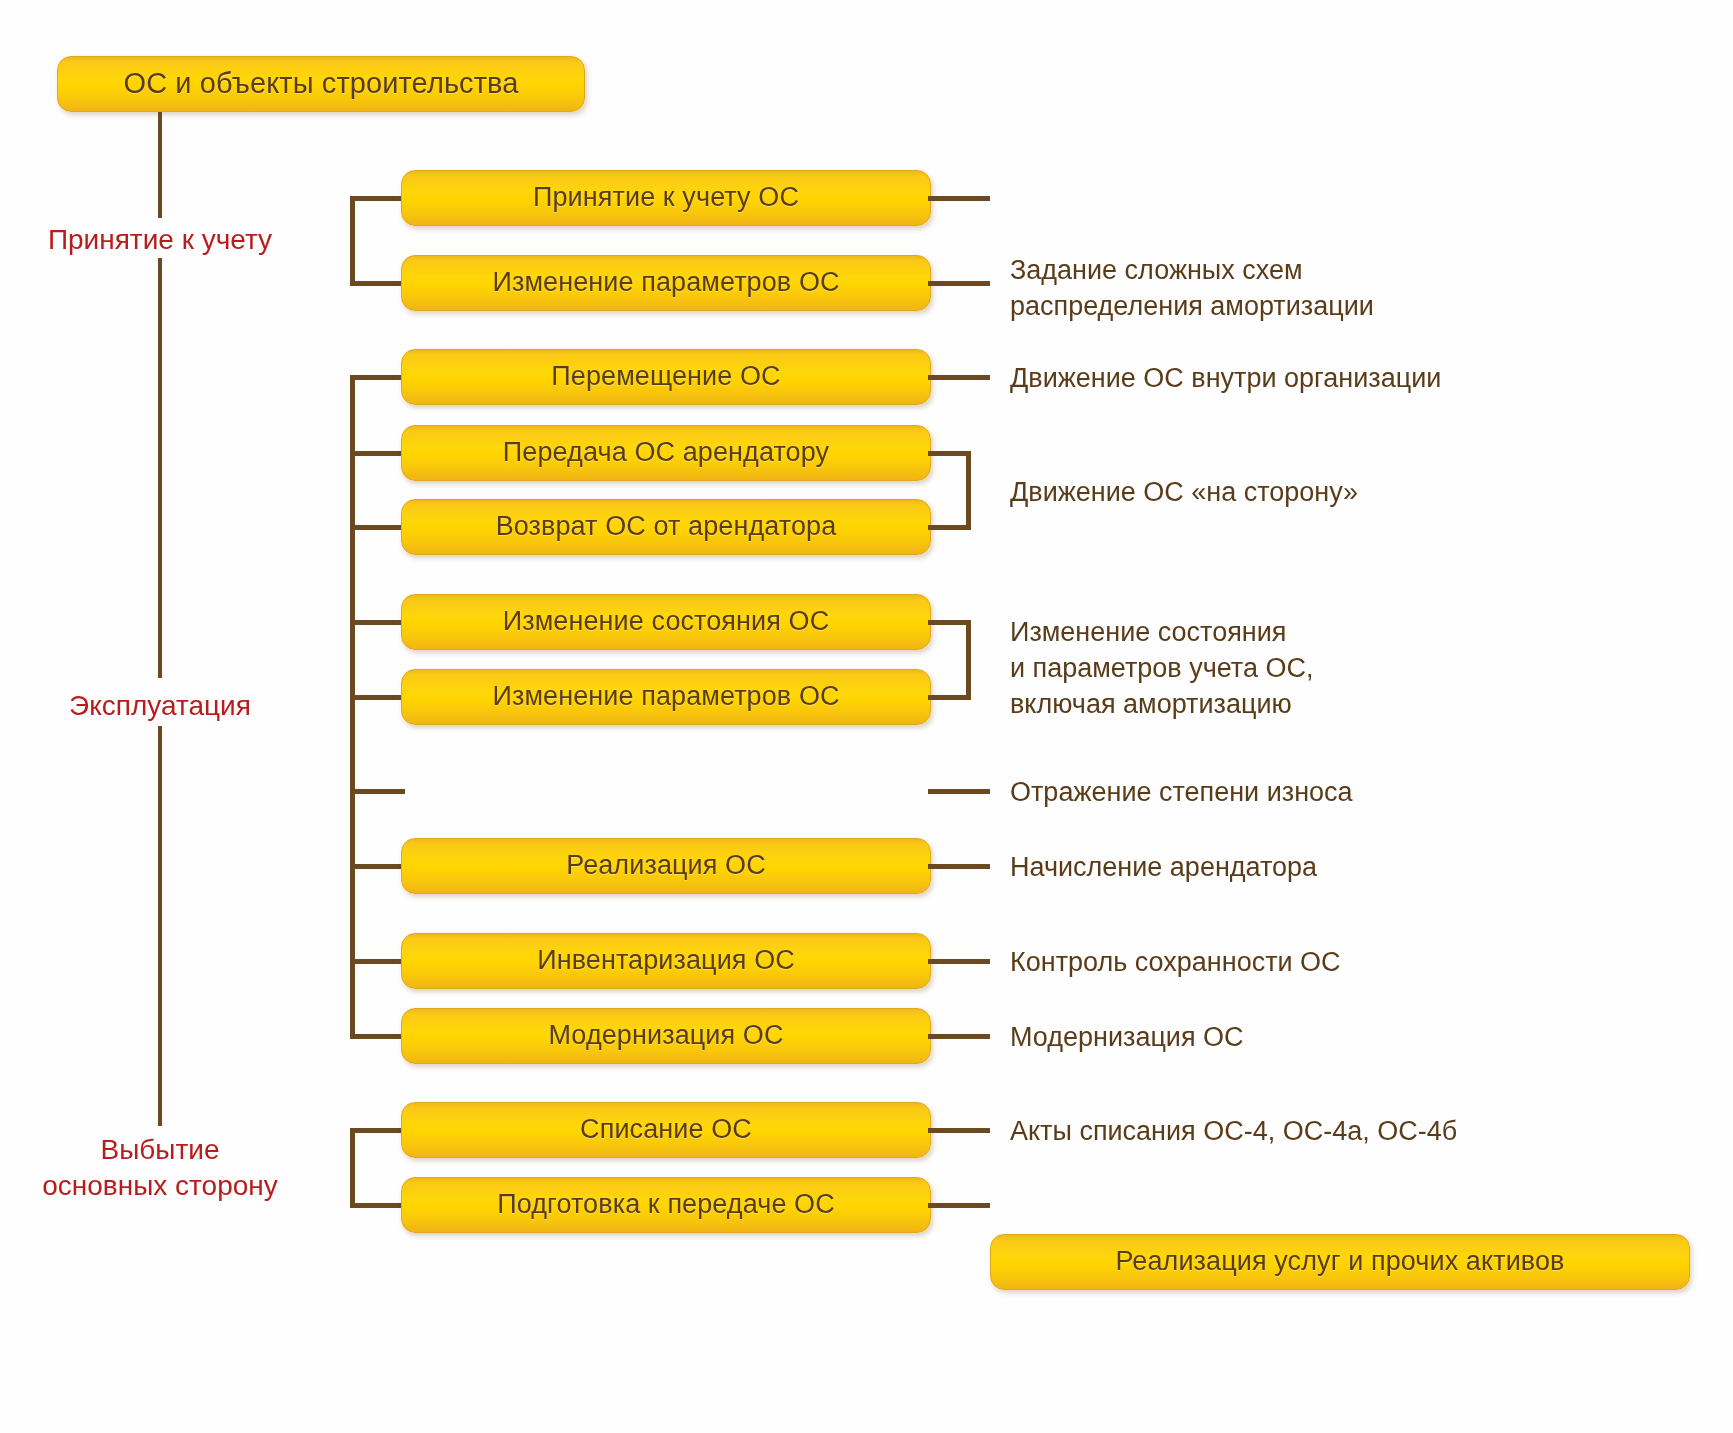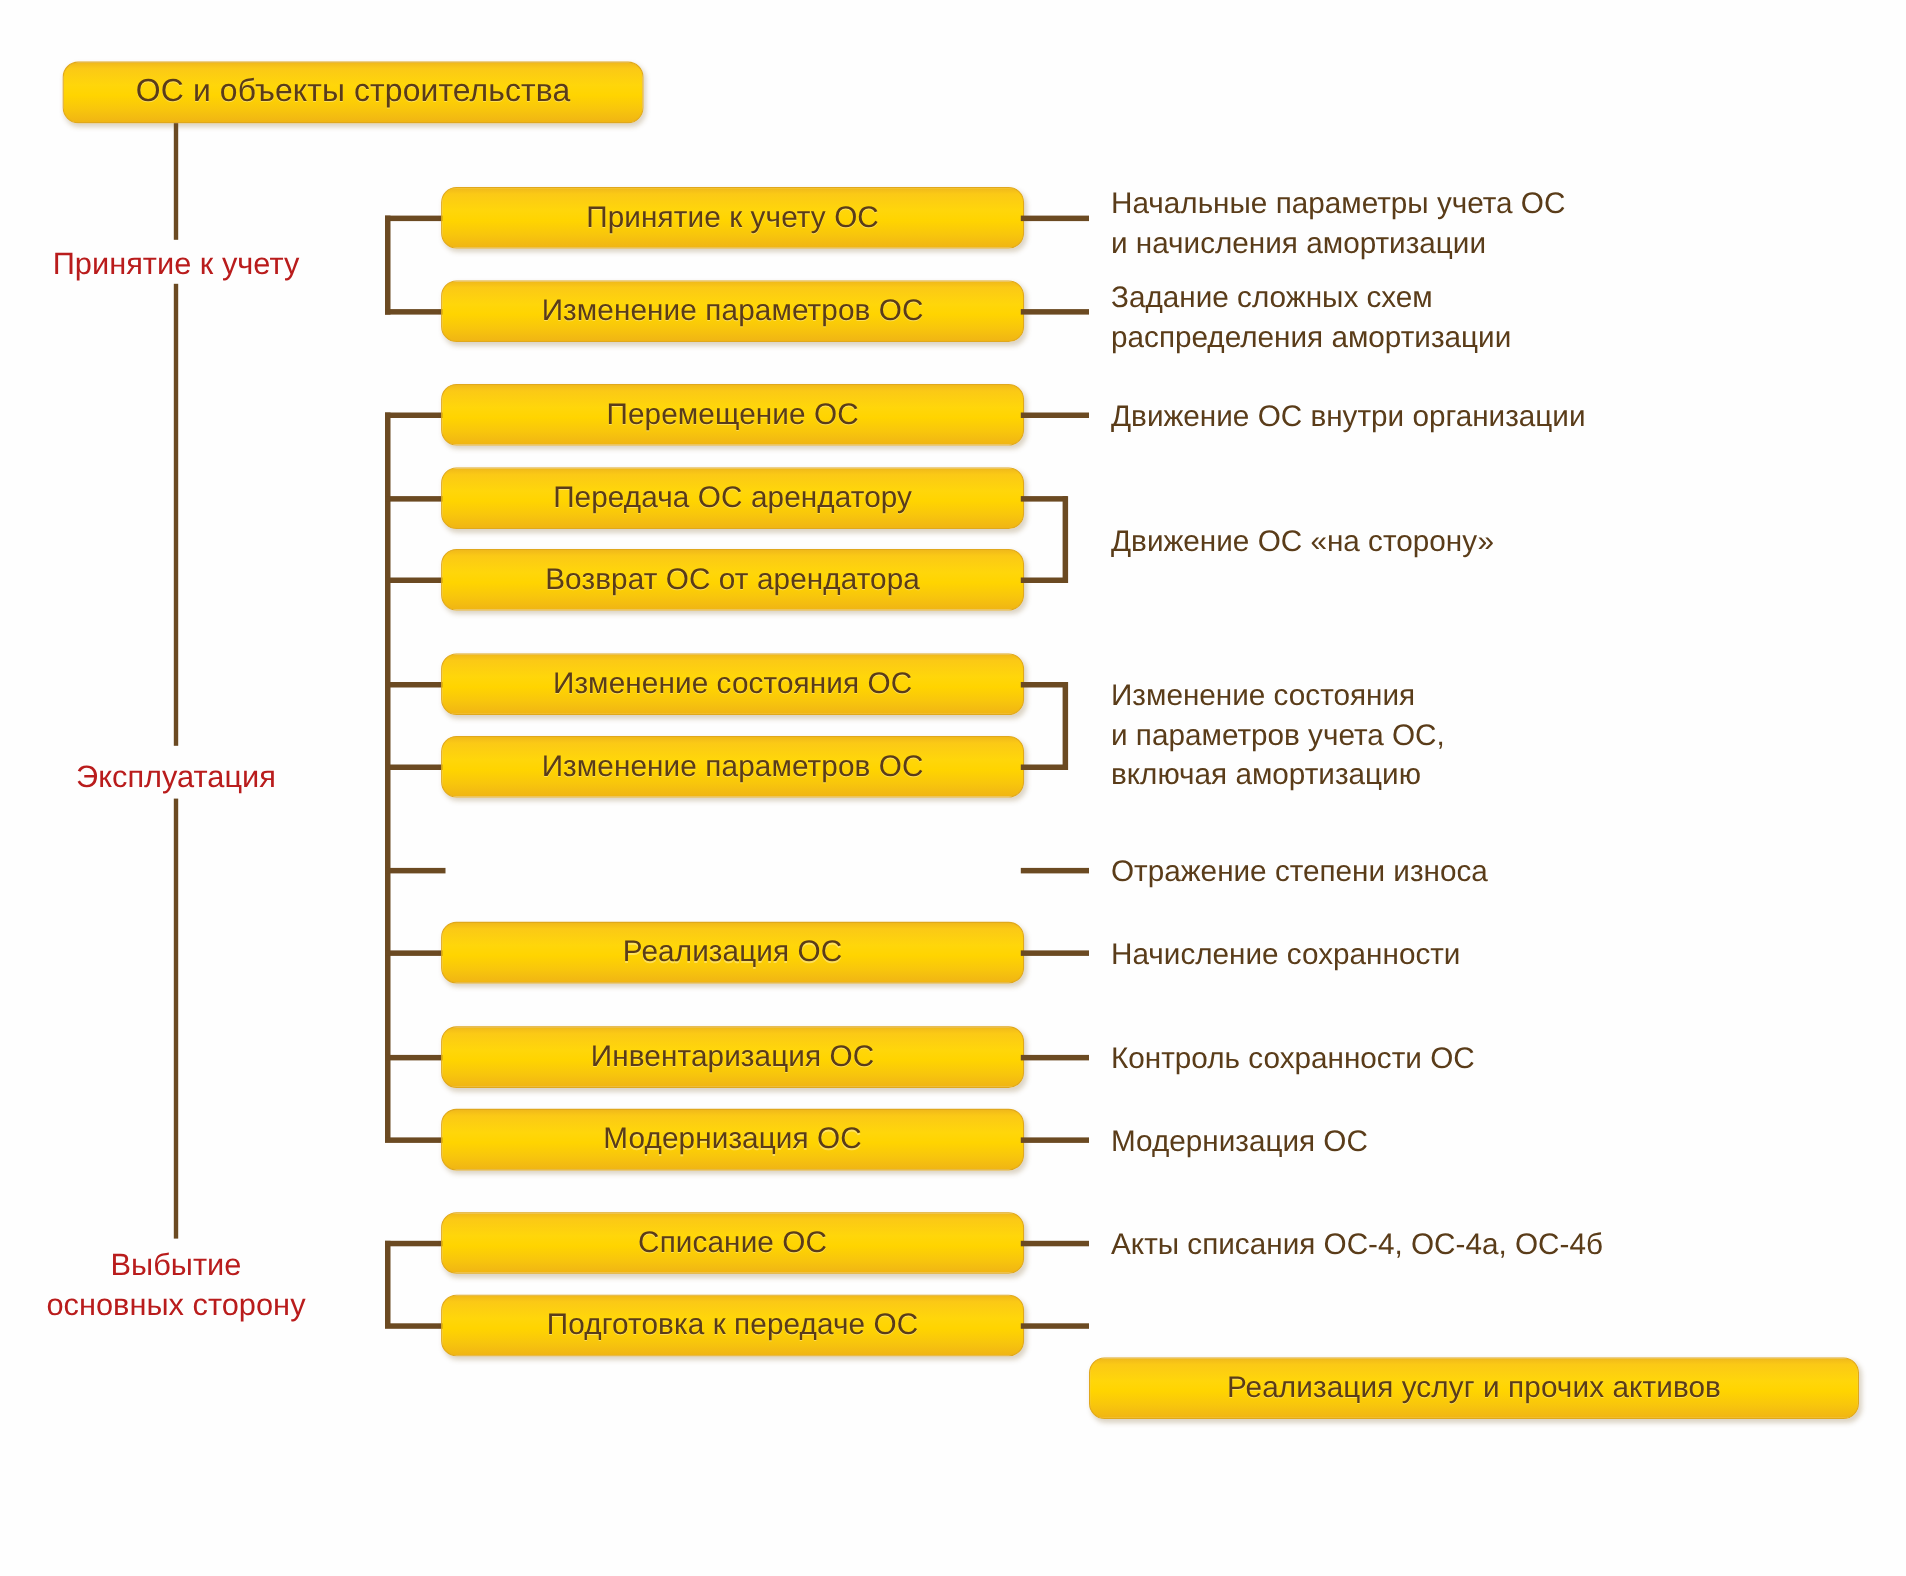--- a/index.html
+++ b/index.html
@@ -138,30 +138,28 @@
   <div class="ln h" style="left:928px; top:451px; width:42px;"></div>
   <div class="ln v" style="left:966px; top:451px; width:5px; height:79px;"></div>
   <div class="ln h" style="left:928px; top:525px; width:42px;"></div>
 
   <div class="ln h" style="left:928px; top:620px; width:42px;"></div>
   <div class="ln v" style="left:966px; top:620px; width:5px; height:80px;"></div>
   <div class="ln h" style="left:928px; top:695px; width:42px;"></div>
 
   <div class="ln h" style="left:928px; top:1203px; width:62px;"></div>
 
-  <div class="annot" style="left:1010px; top:168px; width:680px;">Начальные параметры учета ОС
-и начисления амортизации</div>
   <div class="annot" style="left:1010px; top:253px; width:680px;">Задание сложных схем
 распределения амортизации</div>
   <div class="annot" style="left:1010px; top:361px; width:680px;">Движение ОС внутри организации</div>
   <div class="annot" style="left:1010px; top:475px; width:680px;">Движение ОС «на сторону»</div>
   <div class="annot" style="left:1010px; top:615px; width:680px;">Изменение состояния
 и параметров учета ОС,
 включая амортизацию</div>
   <div class="annot" style="left:1010px; top:775px; width:680px;">Отражение степени износа</div>
-  <div class="annot" style="left:1010px; top:850px; width:680px;">Начисление сохранности</div>
+  <div class="annot" style="left:1010px; top:850px; width:680px;">Начисление арендатора</div>
   <div class="annot" style="left:1010px; top:945px; width:680px;">Контроль сохранности ОС</div>
   <div class="annot" style="left:1010px; top:1020px; width:680px;">Модернизация ОС</div>
   <div class="annot" style="left:1010px; top:1114px; width:690px;">Акты списания ОС-4, ОС-4а, ОС-4б</div>
 
   <div class="node" style="left:990px; top:1234px; width:700px; height:56px;">Реализация услуг и прочих активов</div>
 
 </div>
 
 </body></html>

